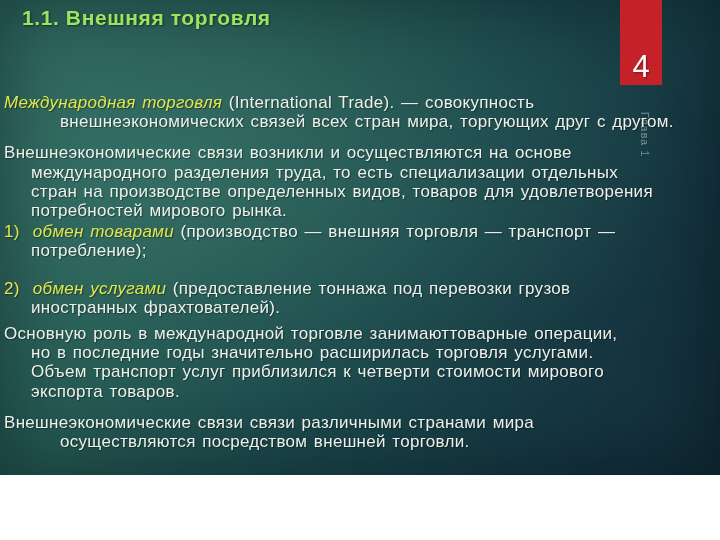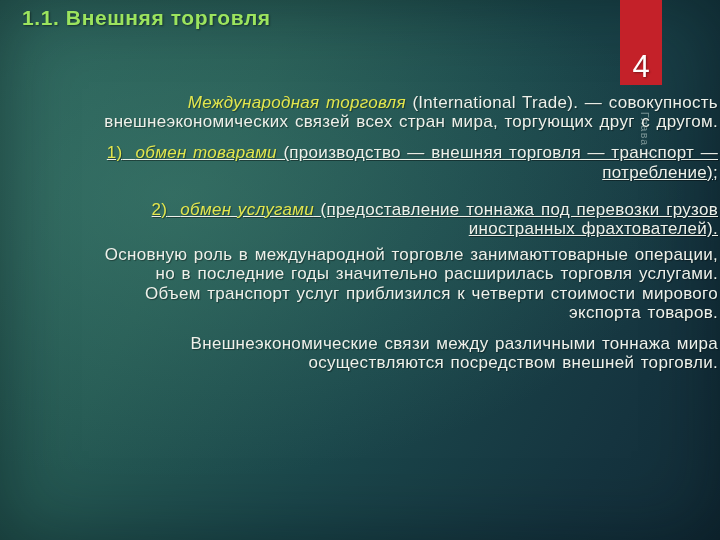--- a/index.html
+++ b/index.html
@@ -1,24 +1,23 @@
 <!DOCTYPE html>
 <html style="--title-color: #9ce45e; --highlight: #e3e64d; --body-text: #eef1ea; --badge-bg: #c42129;"><head>
 <meta charset="utf-8">
 <style>
   * { margin:0; padding:0; box-sizing:border-box; }
   html, body { width:720px; height:540px; overflow:hidden; }
   body { font-family:"Liberation Sans","DejaVu Sans",sans-serif; }
 
   .slide {
-    position:relative; width:720px; height:540px; overflow:hidden;
+    position:relative; width:720px; height:475px; overflow:hidden;
     background:
       radial-gradient(ellipse 115% 85% at 24% 36%, rgba(74,140,122,0.38), rgba(74,140,122,0) 62%),
       linear-gradient(118deg, #2b635b 0%, #255953 30%, #1b474b 56%, #15343f 84%, #122c37 100%);
-    text-align: right;
   }
   .vignette {
     position:absolute; inset:0; pointer-events:none;
     box-shadow: inset 0 0 75px rgba(2,12,18,0.45);
   }
 
   .title {
     position:absolute; left:22px; top:6px;
     font-size:21px; font-weight:bold; letter-spacing:0.6px;
     color:var(--title-color, #9ce45e);
@@ -51,23 +50,23 @@
     letter-spacing:0.3px; word-spacing:1.5px;
     text-shadow:1px 1px 1px rgba(0,0,0,0.38);
     margin-top:36px;
   }
   .para {
     white-space:pre-line;
     padding-left:27px; text-indent:-27px;
   }
   .para.indent-lg { padding-left:56px; text-indent:-56px; }
   .mb2  { margin-bottom:2px; }
-  .mb7  { margin-bottom:7px;text-decoration:underline; }
+  .mb7  { margin-bottom:7px; }
   .mb12 { margin-bottom:12px; }
-  .mb18 { margin-bottom:18px;text-decoration:underline; }
+  .mb18 { margin-bottom:18px; }
 
   .hl {
     color:var(--highlight, #e3e64d);
     font-style:italic;
   }
   .hl.bold { font-weight:bold; }
   .item-num { color:var(--highlight, #e3e64d); }
 </style>
 </head>
 <body>
@@ -81,30 +80,34 @@
     <span class="num">4</span>
   </div>
 
   <div class="chapter-tab">Глава 1</div>
 
   <div class="body-text">
 
     <div class="para indent-lg mb12"><span class="hl">Международная торговля</span><span> (International Trade). — совокупность
 внешнеэкономических связей всех стран мира, торгующих друг с другом.</span></div>
 
+    <div class="para mb2"><span>Внешнеэкономические связи возникли и осуществляются на основе
+международного разделения труда, то есть специализации отдельных
+стран на производстве определенных видов, товаров для удовлетворения
+потребностей мирового рынка.</span></div>
 
 
     <div class="para mb18"><span class="item-num">1)</span><span>&nbsp; </span><span class="hl">обмен товарами</span><span> (производство — внешняя торговля — транспорт —
 потребление);</span></div>
 
     <div class="para mb7"><span class="item-num">2)</span><span>&nbsp; </span><span class="hl">обмен услугами</span><span> (предоставление тоннажа под перевозки грузов
 иностранных фрахтователей).</span></div>
 
     <div class="para mb12"><span>Основную роль в международной торговле занимаюттоварные операции,
 но в последние годы значительно расширилась торговля услугами.
 Объем транспорт услуг приблизился к четверти стоимости мирового
 экспорта товаров.</span></div>
 
-    <div class="para indent-lg"><span>Внешнеэкономические связи между различными тоннажа мира
+    <div class="para indent-lg"><span>Внешнеэкономические связи связи различными странами мира
 осуществляются посредством внешней торговли.</span></div>
 
   </div>
 </div>
 
 </body></html>

